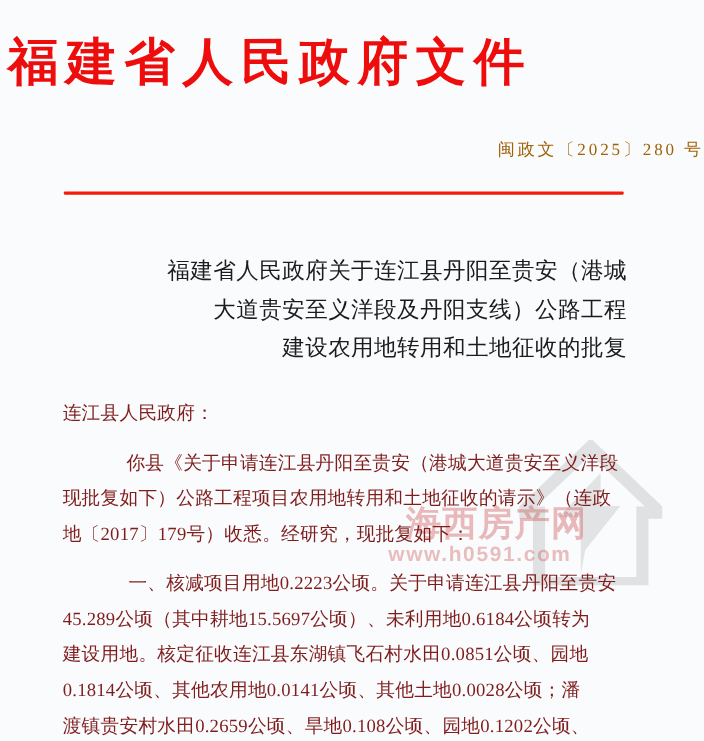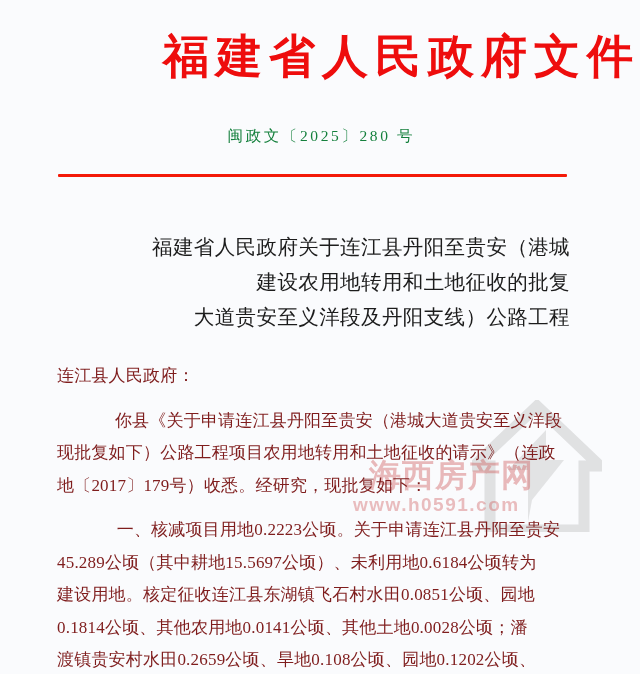--- a/index.html
+++ b/index.html
@@ -70,38 +70,38 @@
 
   
   .masthead {
     position: absolute;
     left: 0;
     top: 0;
     width: 640px;
     z-index: 3;
   }
   .masthead-title {
-    text-align: right;
+    text-align: left;
     color: #ee0d0d;
     font-family: "Liberation Serif", "DejaVu Serif", serif;
     font-weight: 700;
     font-size: 46px;
     letter-spacing: 7px;
     text-indent: 7px;
     line-height: 1;
     padding-top: 34px;
     white-space: nowrap;
   }
   .doc-number {
-    text-align: center;
+    text-align: right;
     font-family: "Liberation Serif", "DejaVu Serif", serif;
     font-size: 15.5px;
     letter-spacing: 2.6px;
     text-indent: 2.6px;
-    color: #15803d;
+    color: #a16207;
     padding-top: 46px;
     white-space: nowrap;
   }
   .red-rule {
     position: absolute;
     left: 58px;
     top: 174px;
     width: 509px;
     height: 3px;
     background: #f41a08;
@@ -158,22 +158,22 @@
   </div>
 
   <div class="masthead">
     <div class="masthead-title">福建省人民政府文件</div>
     <div class="doc-number">闽政文〔2025〕280 号</div>
   </div>
   <div class="red-rule"></div>
 
   <div class="doc-title">
     <span class="tline">福建省人民政府关于连江县丹阳至贵安（港城</span>
+    <span class="tline">大道贵安至义洋段及丹阳支线）公路工程</span>
     <span class="tline">建设农用地转用和土地征收的批复</span>
-    <span class="tline">大道贵安至义洋段及丹阳支线）公路工程</span>
   </div>
 
   <div class="body-block">
 
     <div class="body-line">连江县人民政府：</div>
 
     <div class="body-line spaced indent-3">你县《关于申请连江县丹阳至贵安（港城大道贵安至义洋段</div>
     <div class="body-line">现批复如下）公路工程项目农用地转用和土地征收的请示》（连政</div>
     <div class="body-line">地〔2017〕179号）收悉。经研究，现批复如下：</div>
 

